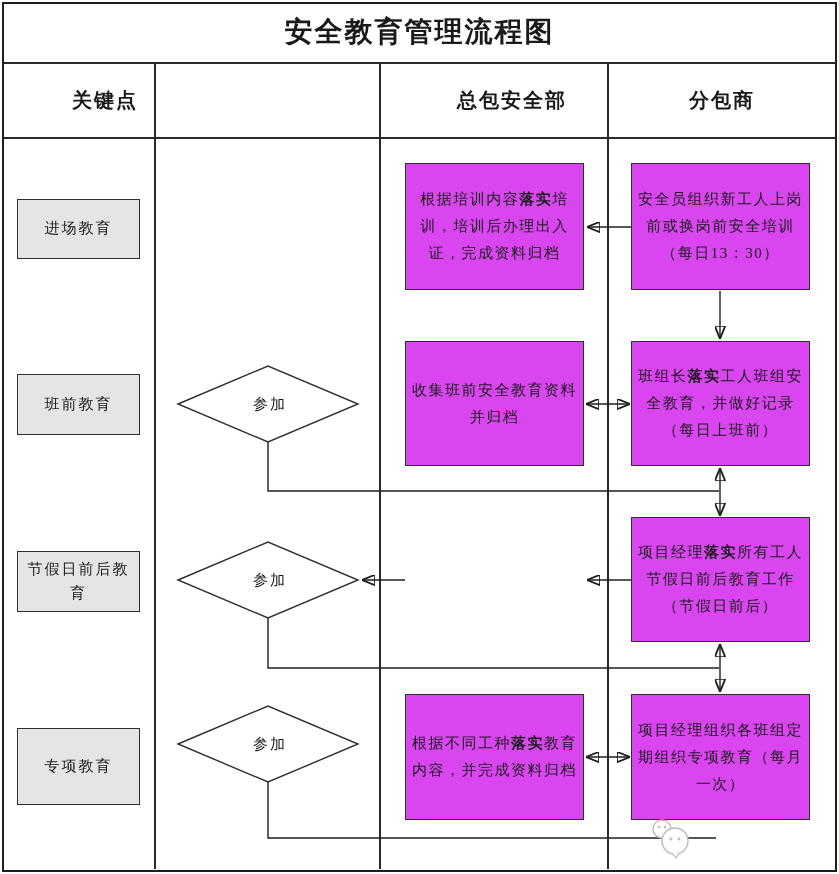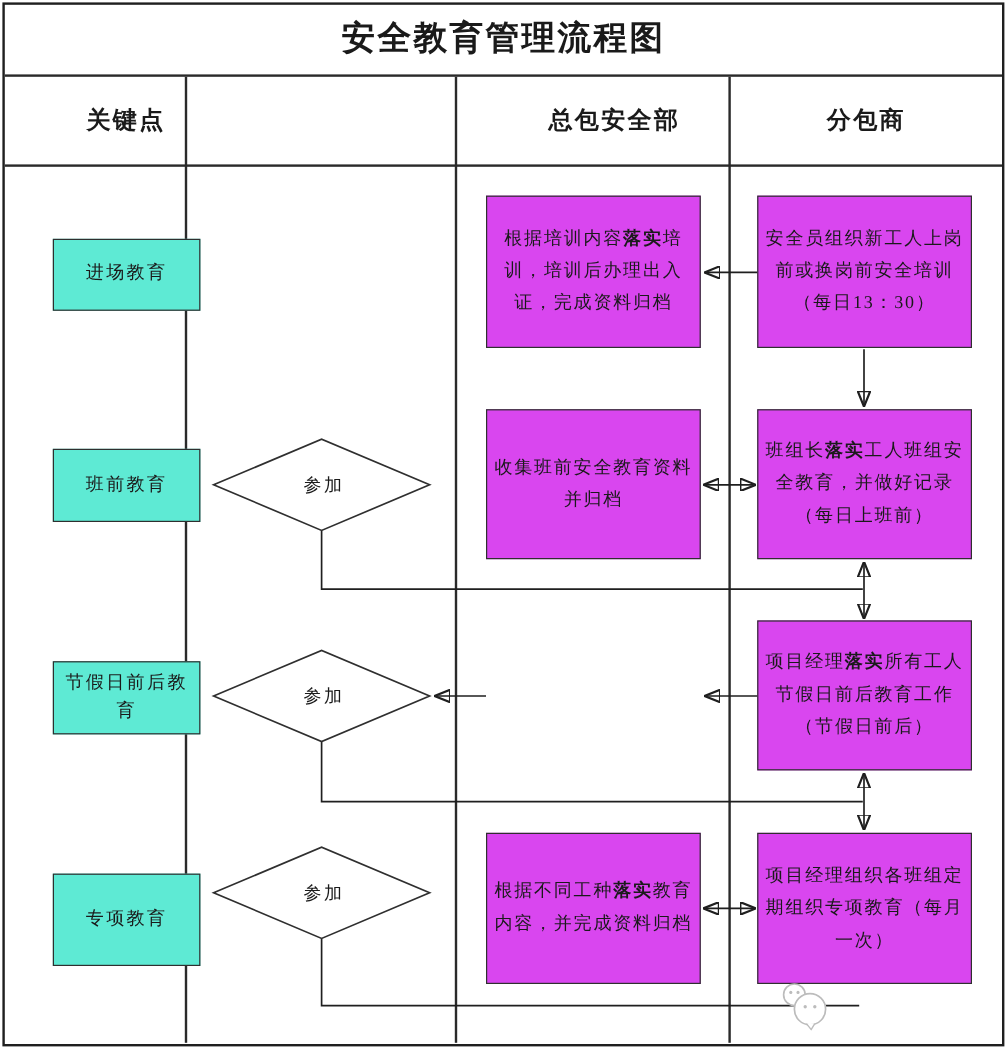--- a/index.html
+++ b/index.html
@@ -23,23 +23,23 @@
   .colhead{
     position:absolute;top:63px;height:74px;
     display:flex;align-items:center;justify-content:center;
     font-size:20px;font-weight:bold;letter-spacing:2px;
   }
   #ch1{left:0;width:150px;margin-left:30px;} #ch2{left:156px;width:223px;}
   #ch3{left:399px;width:226px;} #ch4{left:609px;width:226px;}
 
   .keybox{
     position:absolute;left:17px;width:123px;box-sizing:border-box;
-    border:1.5px solid #2f2f2f;background:#5eead4;
+    border:1.5px solid #2f2f2f;background:#e5e5e5;
     display:flex;align-items:center;justify-content:center;text-align:center;
-    font-size:15px;letter-spacing:2px;line-height:1.55;padding:2px 4px;margin-left:27px;
+    font-size:15px;letter-spacing:2px;line-height:1.55;padding:2px 4px;
   }
   #kb1{top:199px;height:60px;} #kb2{top:374px;height:61px;}
   #kb3{top:551px;height:61px;} #kb4{top:728px;height:77px;}
 
   .procbox{
     position:absolute;width:179px;box-sizing:border-box;
     border:1.5px solid #2f2f2f;background:#d946ef;
     display:flex;align-items:center;justify-content:center;text-align:center;
     font-size:15px;letter-spacing:1.5px;line-height:1.8;padding:4px 6px;
   }

